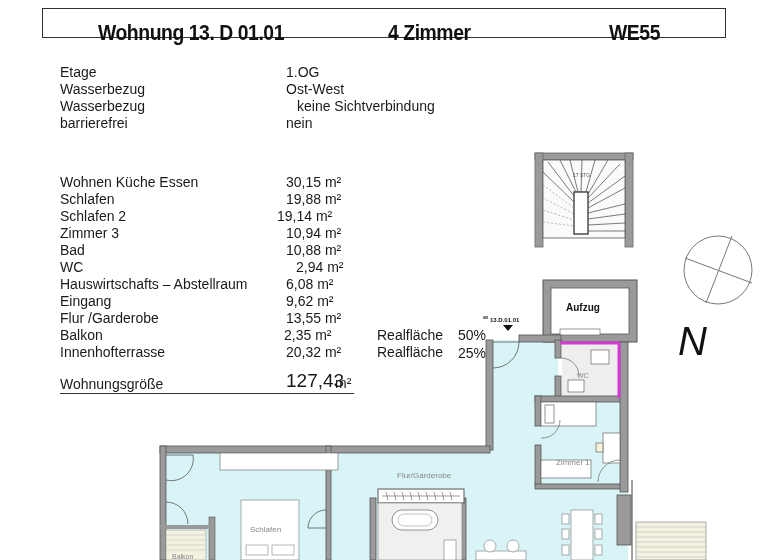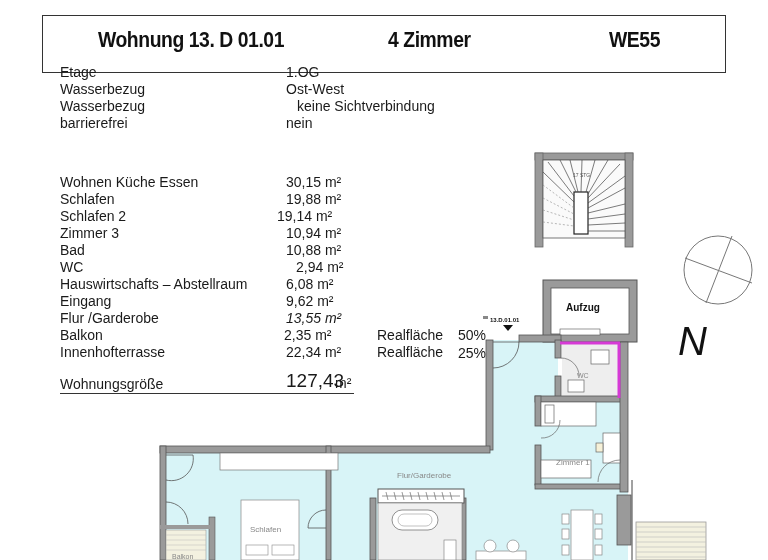--- a/index.html
+++ b/index.html
@@ -1,17 +1,17 @@
 <!DOCTYPE html>
 <html><head>
 <meta charset="utf-8">
 <style>
   html, body { margin: 0; padding: 0; background: #ffffff; }
   body { width: 768px; height: 560px; position: relative; overflow: hidden; font-family: "Liberation Sans", sans-serif; color: #1a1a1a; }
-  .header-box { position: absolute; left: 42px; top: 15px; width: 684px; height: 58px; border: 1.5px solid #333; box-sizing: border-box; }
+  .header-box { position: absolute; left: 42px; top: 8px; width: 684px; height: 30px; border: 1.5px solid #333; box-sizing: border-box; }
   .header-box span { position: absolute; top: 11px; font-size: 22px; font-weight: bold; letter-spacing: -0.5px; transform: scaleX(0.88); transform-origin: left; color: #111; }
   .info { position: absolute; font-size: 14px; line-height: 17px; }
   .info .row { position: relative; height: 17px; }
   .info .lbl { position: absolute; left: 0; white-space: nowrap; }
   .info .val { position: absolute; white-space: nowrap; }
   .total { position: absolute; left: 60px; top: 372px; font-size: 14px; }
   .total .lbl { position: absolute; left: 0; top: 4px; white-space: nowrap; }
   .total .line { position: absolute; left: 0; top: 21px; width: 294px; height: 1px; background: #333; }
   .total .val { position: absolute; left: 226px; top: -2px; white-space: nowrap; font-size: 19px; }
   .total .unit { position: absolute; left: 275px; top: 3px; white-space: nowrap; }
@@ -73,31 +73,31 @@
   <div class="row">
       <span class="lbl">Hauswirtschafts – Abstellraum</span>
       <span class="val" style="left:226px;">6,08 m²</span>
     </div>
   <div class="row">
       <span class="lbl">Eingang</span>
       <span class="val" style="left:226px;">9,62 m²</span>
     </div>
   <div class="row">
       <span class="lbl">Flur /Garderobe</span>
-      <span class="val" style="left:226px;font-style:italic;">13,55 m²</span>
+      <span class="val" style="left:226px;">13,55 m²</span>
     </div>
   <div class="row">
       <span class="lbl">Balkon</span>
       <span class="val" style="left:224px;">2,35 m²</span>
       <span class="val" style="left:317px;">Realfläche</span>
       <span class="val" style="left:398px;">50%</span>
     </div>
   <div class="row">
       <span class="lbl">Innenhofterrasse</span>
-      <span class="val" style="left:226px;">22,34 m²</span>
+      <span class="val" style="left:226px;">20,32 m²</span>
       <span class="val" style="left:317px;">Realfläche</span>
       <span class="val" style="left:398px; top:1px;">25%</span>
     </div>
 </div>
 
 <div class="total">
   <span class="lbl">Wohnungsgröße</span>
   <div class="line"></div>
   <span class="val">127,43</span>
   <span class="unit">m²</span>

